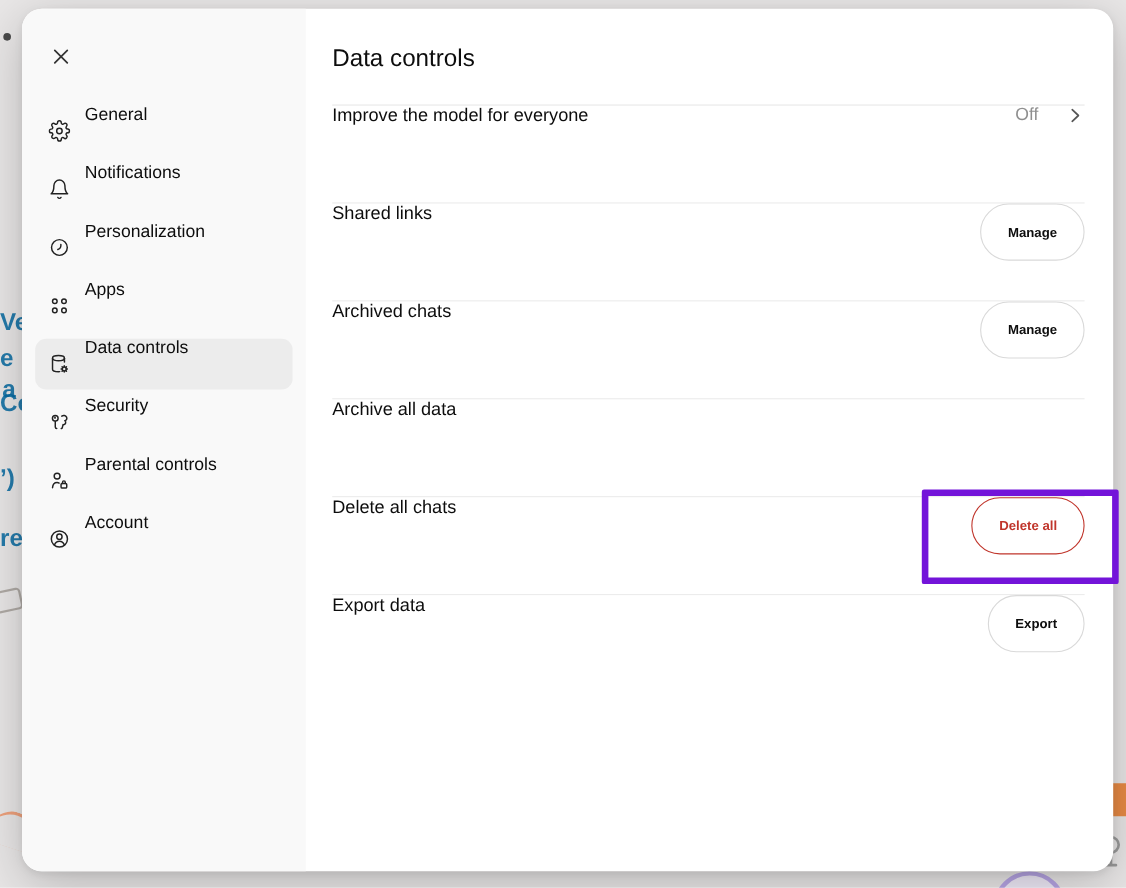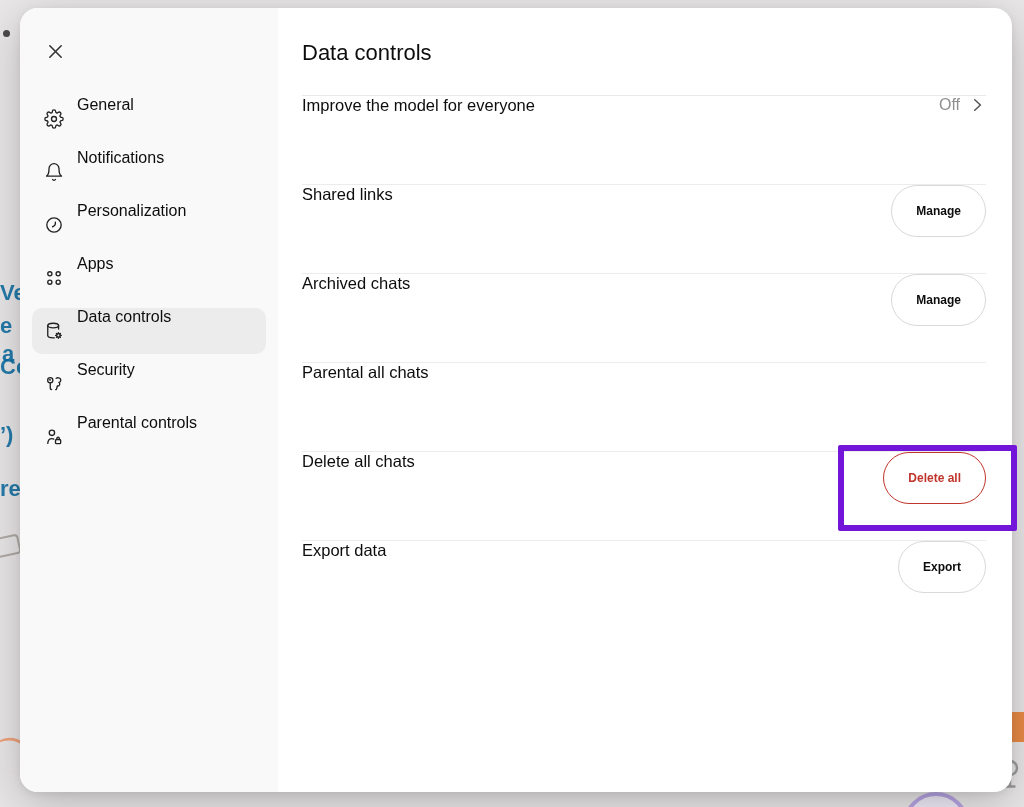--- a/index.html
+++ b/index.html
@@ -47,21 +47,21 @@
 
   
   .content{flex:1;box-sizing:border-box;padding:0 26px 0 24px;display:flex;flex-direction:column;}
   .content-title{font-size:22px;font-weight:500;line-height:30px;padding-top:30px;padding-bottom:27px;border-bottom:1px solid #e8e8e8;}
   .row{
     height:88px;display:flex;align-items:flex-start;justify-content:space-between;
     border-bottom:1px solid #ececec;font-size:16.5px;
   }
   .row.last{border-bottom:none;}
   .row-label{color:#0d0d0d;}
-  .row-trailing{display:flex;align-items:center;gap:8px;}
+  .row-trailing{display:flex;align-items:center;gap:24px;}
   .row-value{color:#8f8f8f;font-size:16px;}
   .pill-btn{
     background:#ffffff;border:1px solid #d9d9d9;border-radius:9999px;
     padding:15px 24px;font-size:12px;font-weight:700;color:#0d0d0d;
     font-family:"Liberation Sans", sans-serif;cursor:pointer;line-height:20px;
   }
   .pill-btn.danger{color:#c0352b;border-color:#c0352b;}
 
   
   .highlight-box{
@@ -176,20 +176,30 @@
           <svg width="20" height="20" viewBox="0 0 24 24" fill="none" stroke="#222222" stroke-width="1.6" stroke-linecap="round" stroke-linejoin="round">
             <circle cx="9.5" cy="7" r="3.2"></circle>
             <path d="M4.5 19.6c.3-3.4 2.3-5.6 5-5.6.8 0 1.6.2 2.2.6"></path>
             <rect x="13.8" y="15" width="6.2" height="5" rx="1.2"></rect>
             <path d="M15.4 15v-1.3a1.5 1.5 0 0 1 3 0V15"></path>
           </svg>
         </span>
         <span>Parental controls</span>
       </div>
 
+      <div class="nav-item">
+        <span class="icon">
+          <svg width="20" height="20" viewBox="0 0 24 24" fill="none" stroke="#222222" stroke-width="1.6" stroke-linecap="round" stroke-linejoin="round">
+            <circle cx="12" cy="12" r="8.8"></circle>
+            <circle cx="12" cy="9.5" r="2.9"></circle>
+            <path d="M6.6 18.4c1.1-2.6 3.1-4 5.4-4s4.3 1.4 5.4 4"></path>
+          </svg>
+        </span>
+        <span>Account</span>
+      </div>
 
     </nav>
   </div>
 
   <div class="content">
     <div class="content-title">Data controls</div>
 
     <div class="row">
       <span class="row-label">Improve the model for everyone</span>
       <span class="row-trailing">
@@ -206,21 +216,21 @@
       <span class="row-label">Shared links</span>
       <button class="pill-btn">Manage</button>
     </div>
 
     <div class="row">
       <span class="row-label">Archived chats</span>
       <button class="pill-btn">Manage</button>
     </div>
 
     <div class="row">
-      <span class="row-label">Parental all chats</span>
+      <span class="row-label">Archive all data</span>
     </div>
 
     <div class="row">
       <span class="row-label">Delete all chats</span>
       <button class="pill-btn danger">Delete all</button>
     </div>
 
     <div class="row last">
       <span class="row-label">Export data</span>
       <button class="pill-btn">Export</button>

